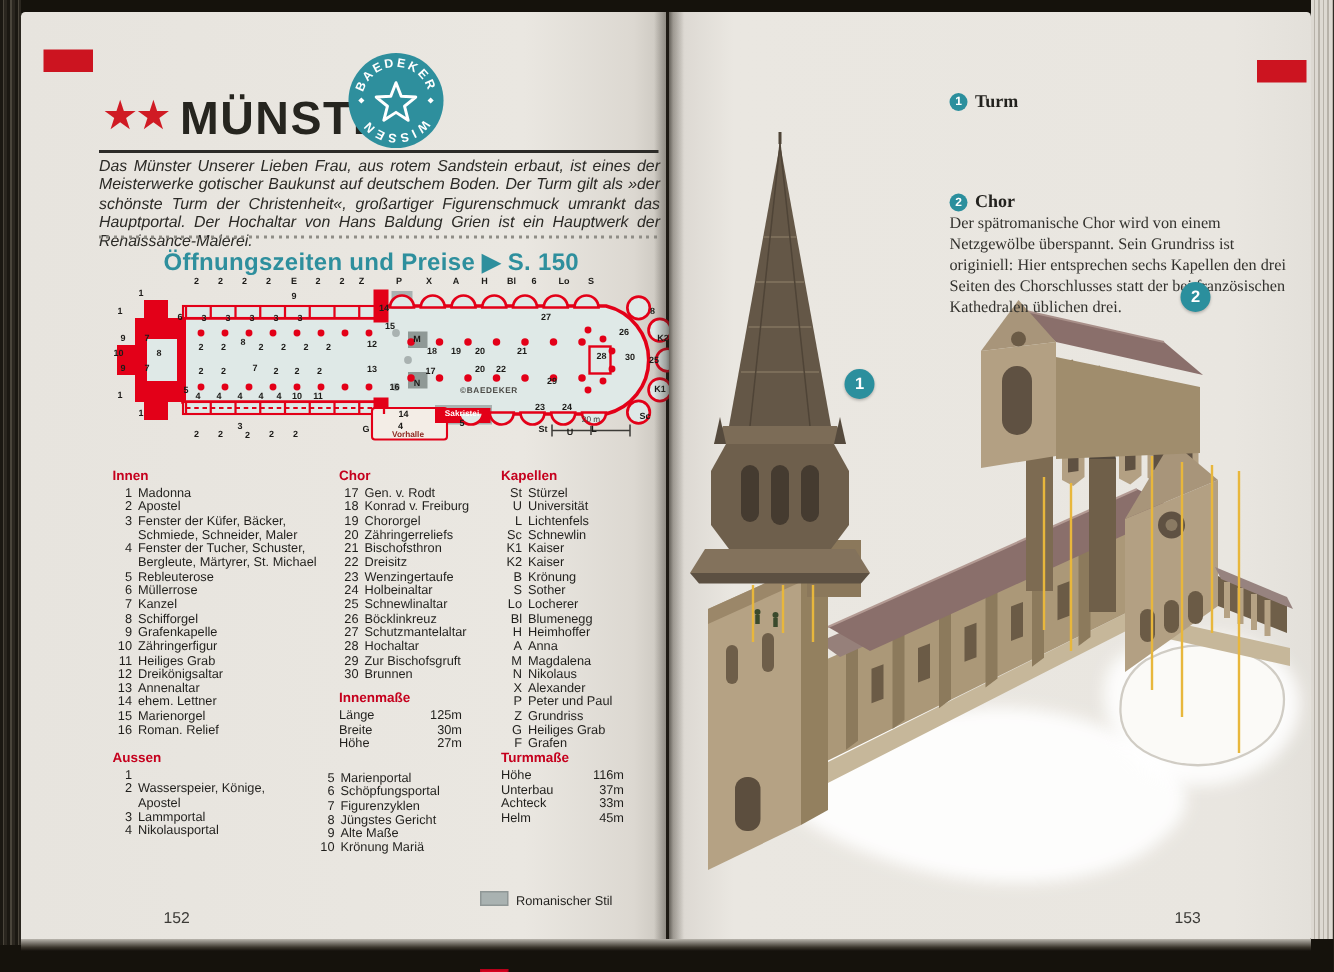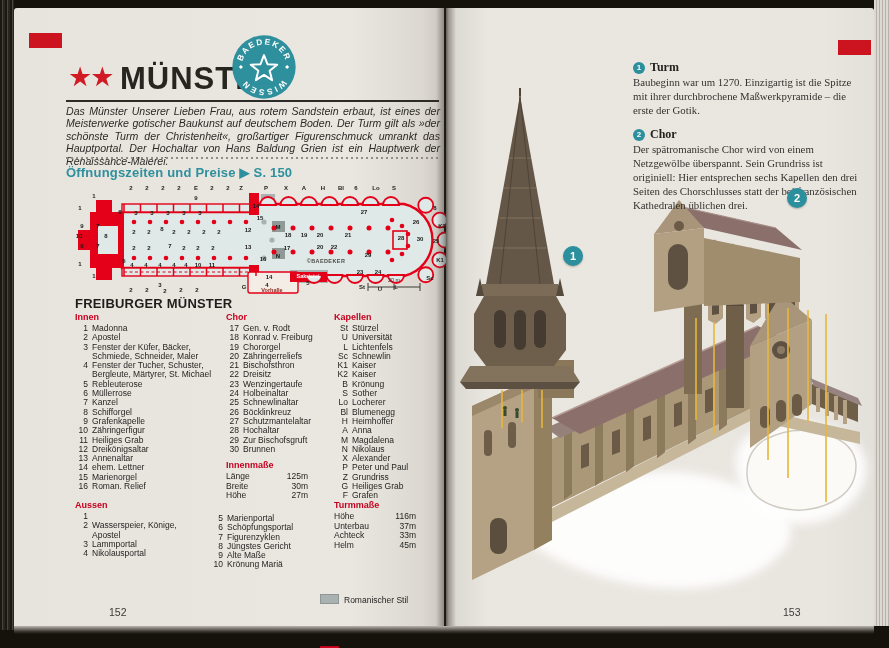--- a/index.html
+++ b/index.html
@@ -25,21 +25,21 @@
   .bottom-shadow{left:14px;top:626px;width:860px;height:8px;
     background:linear-gradient(180deg,#b9b5ad,#3a352c 70%,#14110c);}
 
   
   .tab{width:33px;height:15px;background:#cc1420;}
   .stars{font-size:27px;color:#d01b24;letter-spacing:-2px;line-height:1;}
   .title{font-size:31px;font-weight:600;letter-spacing:1px;color:#26251f;line-height:1;}
   .rule{height:2px;background:#2c2b28;}
   .intro{font-style:italic;font-size:10.6px;line-height:12.4px;color:#2b2a26;text-align:justify;}
   .dotline{height:2px;background:repeating-linear-gradient(90deg,#8f8d86 0 2px,transparent 2px 5px);}
-  .infolink{font-size:13px;font-weight:bold;color:#2e8f9d;letter-spacing:.2px;}
+  .infolink{font-size:16px;font-weight:bold;color:#2e8f9d;letter-spacing:.2px;margin-left:43px;}
 
   .badge{width:66px;height:66px;}
 
   .plan-wrap{width:372px;height:112px;}
   .plan-label{position:absolute;font-size:6px;font-weight:bold;color:#1c1b18;
     transform:translate(-50%,-50%);white-space:nowrap;line-height:1;}
   .plan-label.pl-red{color:#fff;font-size:5.5px;}
   .plan-label.pl-box{color:#8c2a22;font-size:5.5px;}
   .plan-label.pl-credit{color:#4c4b47;font-size:5.5px;letter-spacing:.4px;}
   .plan-label.pl-scale{color:#3c3b37;font-size:5.5px;font-weight:normal;}
@@ -316,21 +316,20 @@
           <span class="plan-label" style="left: 302px; top: 88px;">24</span>
           <span class="plan-label" style="left: 193px; top: 93px;">14</span>
           <span class="plan-label" style="left: 191px; top: 101px;">4</span>
           <span class="plan-label pl-red" style="left: 232px; top: 93px;">Sakristei</span>
           <span class="plan-label pl-box" style="left: 196px; top: 107px;">Vorhalle</span>
           <span class="plan-label pl-credit" style="left: 250px; top: 78px;">©BAEDEKER</span>
           <span class="plan-label pl-scale" style="left: 318px; top: 97px;">20 m</span>
         </div>
     </div>
 
-    <div class="abs plan-title" style="left:61px;top:288px;">FREIBURGER MÜNSTER</div>
 
     <div class="abs" style="left:61px;top:304px;width:140px;">
       <div class="list-head">Innen</div>
       <div>
 
       <div class="li">
             <span class="ln">1</span>
             <span class="lt">Madonna</span>
           </div>
           <div class="li">
@@ -772,21 +771,20 @@
       <line x1="342" y1="220" x2="342" y2="390" stroke="#e8b73c" stroke-width="1.6"></line>
       <line x1="362" y1="222" x2="362" y2="334" stroke="#e8b73c" stroke-width="1.6"></line>
       <line x1="380" y1="226" x2="380" y2="414" stroke="#e8b73c" stroke-width="1.6"></line>
     </svg>
 
     <div class="abs" style="left:187px;top:52px;width:232px;">
       <div class="sec-head">
         <span class="numdot">1</span>
         <span>Turm</span>
       </div>
-      <div class="sec-body">Baubeginn war um 1270. Einzigartig ist die Spitze mit ihrer durchbrochene Maßwerkpyramide – die erste der Gotik.</div>
     </div>
     <div class="abs" style="left:187px;top:119px;width:233px;">
       <div class="sec-head">
         <span class="numdot">2</span>
         <span>Chor</span>
       </div>
       <div class="sec-body">Der spätromanische Chor wird von einem Netzgewölbe überspannt. Sein Grundriss ist originiell: Hier entsprechen sechs Kapellen den drei Seiten des Chorschlusses statt der bei französischen Kathedralen üblichen drei.</div>
     </div>
 
     <div class="abs callout" style="left:117px;top:238px;">1</div>

